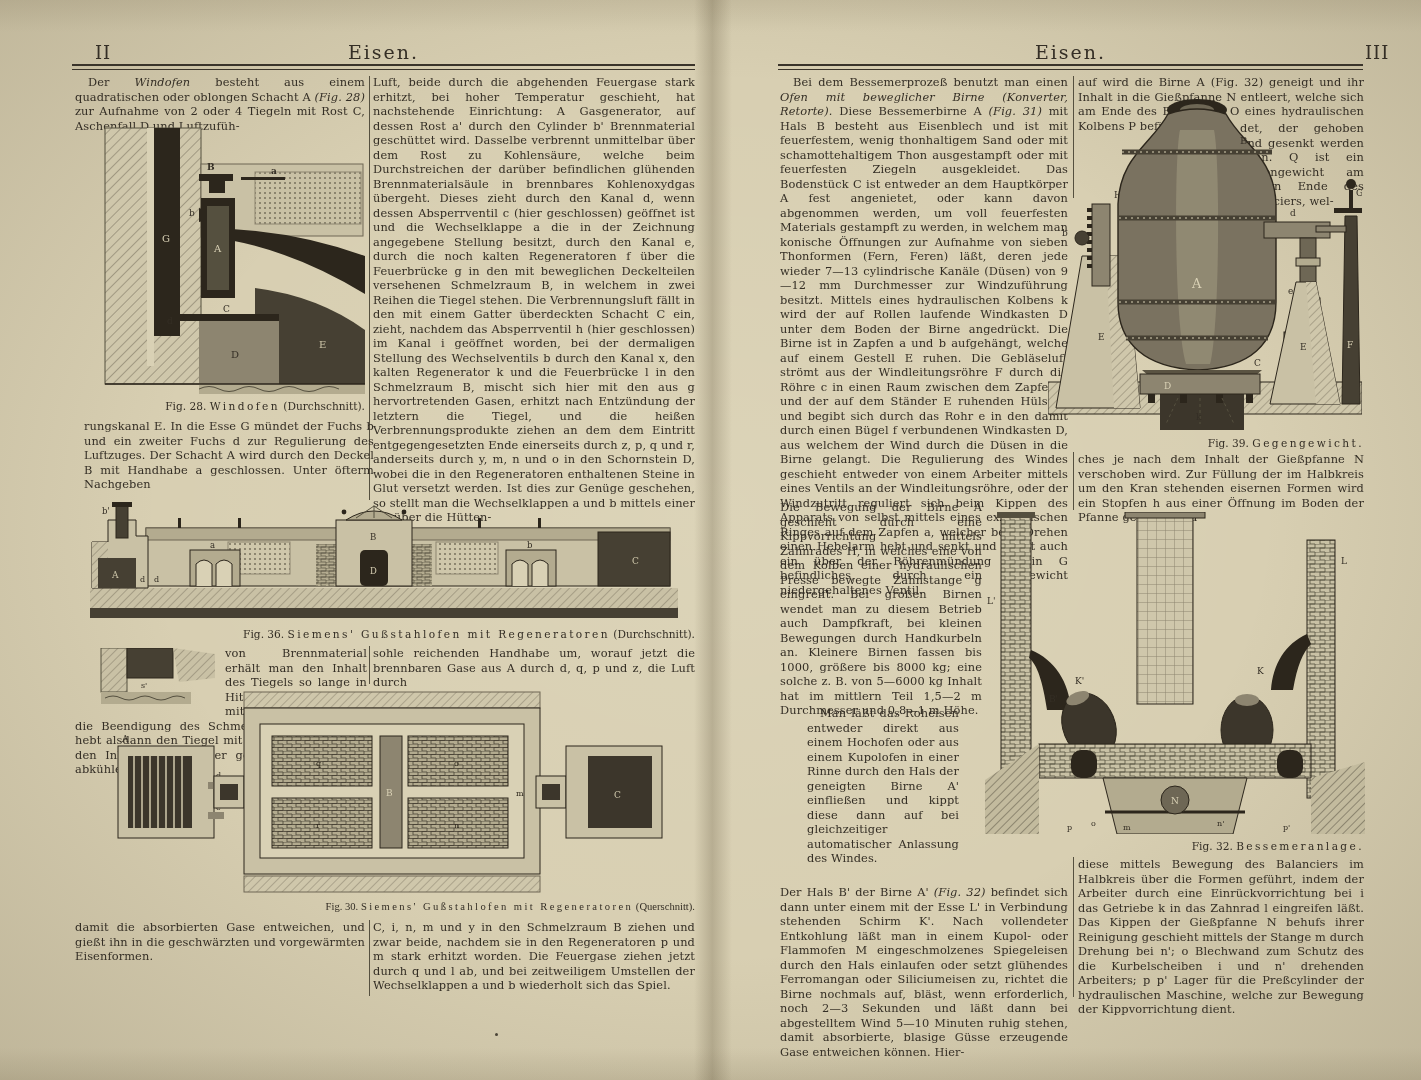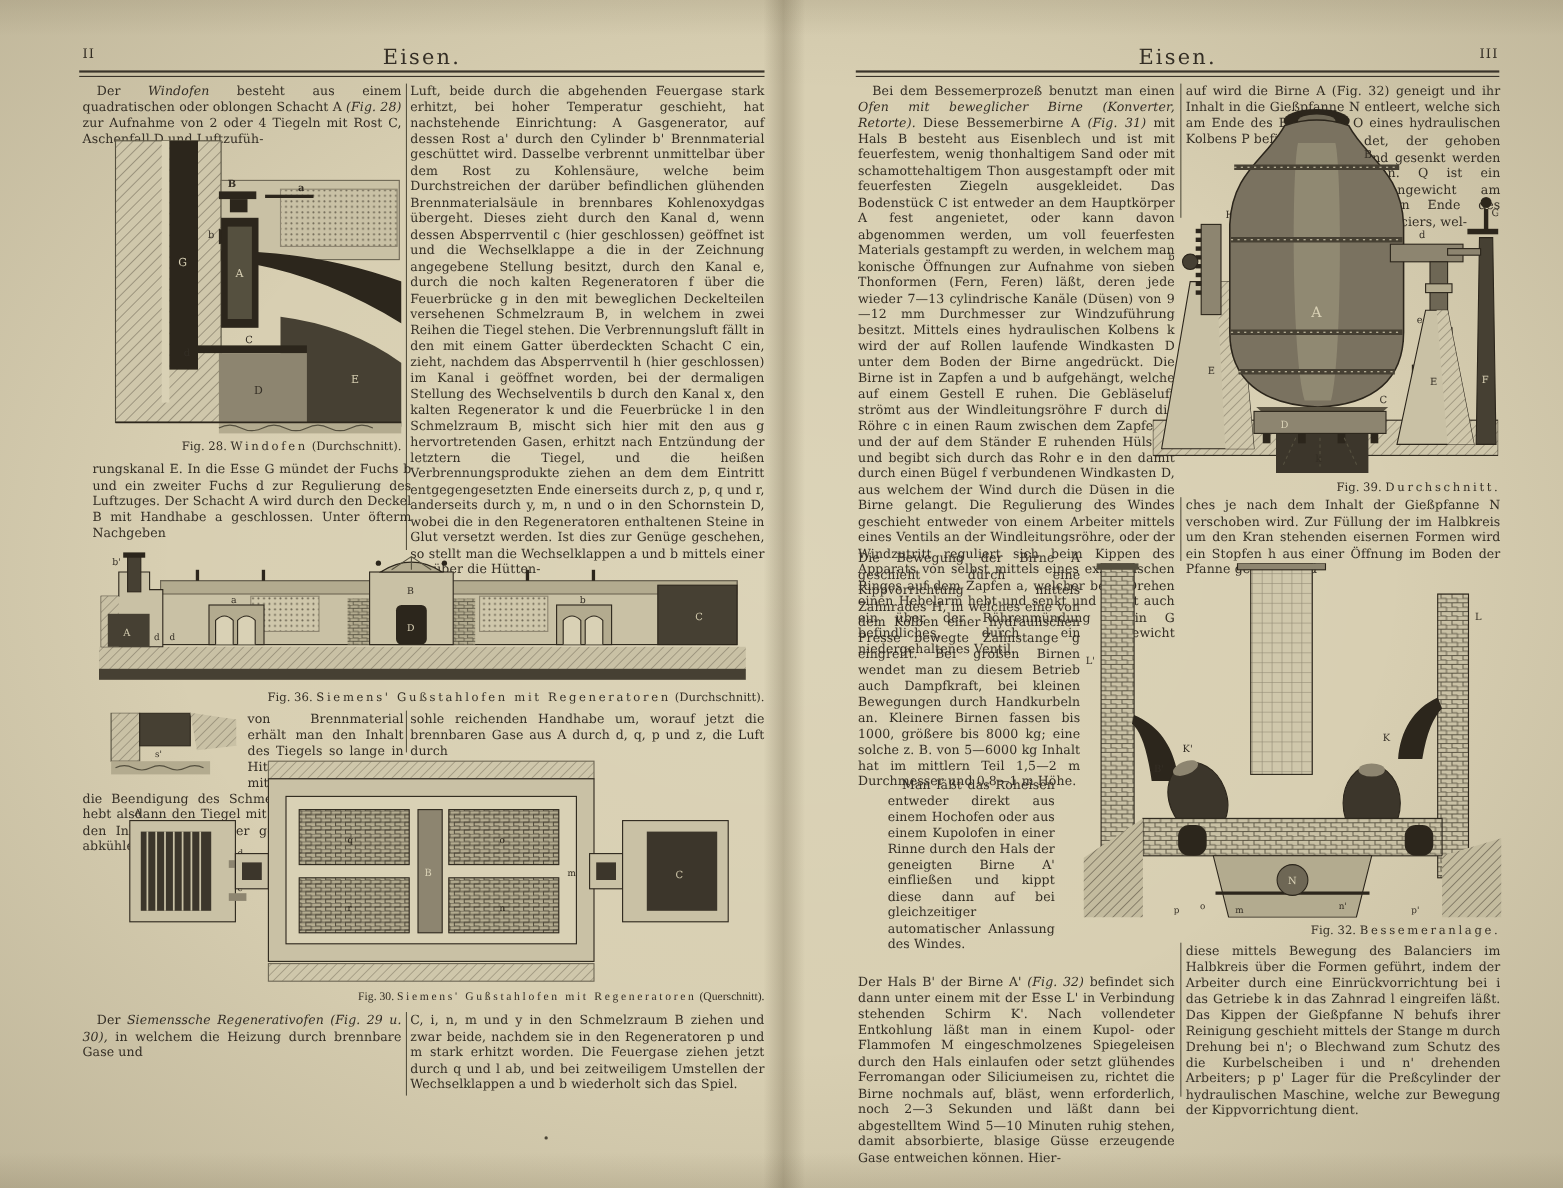--- a/index.html
+++ b/index.html
@@ -10,21 +10,21 @@
     color:#342e25;
   }
   .vignette{position:absolute;inset:0;pointer-events:none;
     background:
       radial-gradient(ellipse at 50% 48%, rgba(255,255,240,0.10) 0%, rgba(0,0,0,0) 55%, rgba(64,52,28,0.16) 100%),
       linear-gradient(180deg, rgba(70,58,30,0.10) 0%, rgba(0,0,0,0) 3%, rgba(0,0,0,0) 97%, rgba(70,58,30,0.12) 100%);
   }
   .gutter{position:absolute;left:694px;top:0;width:38px;height:1080px;pointer-events:none;
     background:linear-gradient(90deg, rgba(0,0,0,0) 0%, rgba(62,50,26,0.22) 48%, rgba(0,0,0,0) 100%);}
   .abs{position:absolute;}
-  .pagenum{font-size:12px;letter-spacing:1px;}
+  .pagenum{font-size:18px;letter-spacing:1px;margin-left:20px;}
   .runhead{font-size:19px;text-align:center;letter-spacing:2px;}
   .rule{border-top:2.4px solid #3a342a;border-bottom:1px solid #3a342a;height:3px;}
   .vline{width:1px;background:#55503f;position:absolute;}
   .col p{margin:0;font-size:11.4px;line-height:14.5px;text-align:justify;letter-spacing:0.1px;}
   .col p.indent{text-indent:13px;}
   .it{font-style:italic;}
   .caption{font-size:10.6px;text-align:right;white-space:nowrap;color:#342e25;}
   .caption .sp{letter-spacing:2.4px;}
   .floatbox{float:left;width:142px;height:62px;margin:2px 8px 2px 0;}
   .speck{position:absolute;width:3px;height:3px;border-radius:50%;background:#4a4436;}
@@ -234,21 +234,21 @@
       <text x="502" y="110" font-size="9" fill="#cfc7ab">C</text>
     </svg>
   </div>
   <div class="abs caption" style="left:72px;top:901px;width:623px;font-family:Liberation Serif, serif;">
     <span>Fig. 30.</span>
     <span class="sp">Siemens' Gußstahlofen mit Regeneratoren</span>
     <span>(Querschnitt).</span>
   </div>
 
   <div class="abs col" style="left:75px;top:920px;width:290px;">
-    <p class="indent"><span>Der </span><span class="it">Siemenssche Regenerativofen (Fig. 29 u. 30),</span><span> in welchem die Heizung durch brennbare Gase und</span></p>
+    <p>damit die absorbierten Gase entweichen, und gießt ihn in die geschwärzten und vorgewärmten Eisenformen.</p>
   </div>
   <div class="abs col" style="left:373px;top:920px;width:322px;">
     <p>C, i, n, m und y in den Schmelzraum B ziehen und zwar beide, nachdem sie in den Regeneratoren p und m stark erhitzt worden.  Die Feuergase ziehen jetzt durch q und l ab, und bei zeitweiligem Umstellen der Wechselklappen a und b wiederholt sich das Spiel.</p>
   </div>
 </div>
 
 <div>
   <div class="abs runhead" style="left:778px;top:41px;width:585px;">Eisen.</div>
   <div class="abs pagenum" style="left:1345px;top:42px;">III</div>
   <div class="abs rule" style="left:778px;top:64px;width:585px;"></div>
@@ -349,21 +349,21 @@
       <text x="299" y="262" font-size="9" fill="#d9d1b5">F</text>
       <rect x="286" y="122" width="30" height="5" fill="#2c261c"></rect>
       <rect x="301" y="104" width="4" height="20" fill="#2c261c"></rect>
       <circle cx="303" cy="98" r="5" fill="#2c261c"></circle>
       <text x="308" y="110" font-size="9" fill="#342e25">G</text>
       <rect x="268" y="140" width="30" height="6" fill="#8d8570" stroke="#2c261c"></rect>
     </svg>
   </div>
   <div class="abs caption" style="left:1078px;top:437px;width:286px;">
     <span>Fig. 39.</span>
-    <span class="sp">Durchschnitt.</span>
+    <span class="sp">Gegengewicht.</span>
     <span></span>
   </div>
 
   <div class="abs col" style="left:1078px;top:452px;width:286px;">
     <p>ches je nach dem Inhalt der Gießpfanne N verschoben wird.  Zur Füllung der im Halbkreis um den Kran stehenden eisernen Formen wird ein Stopfen h aus einer Öffnung im Boden der Pfanne gezogen und</p>
   </div>
 
   <div class="abs" style="left:985px;top:512px;">
     <svg width="380" height="322" viewBox="0 0 380 322">
       <defs>

